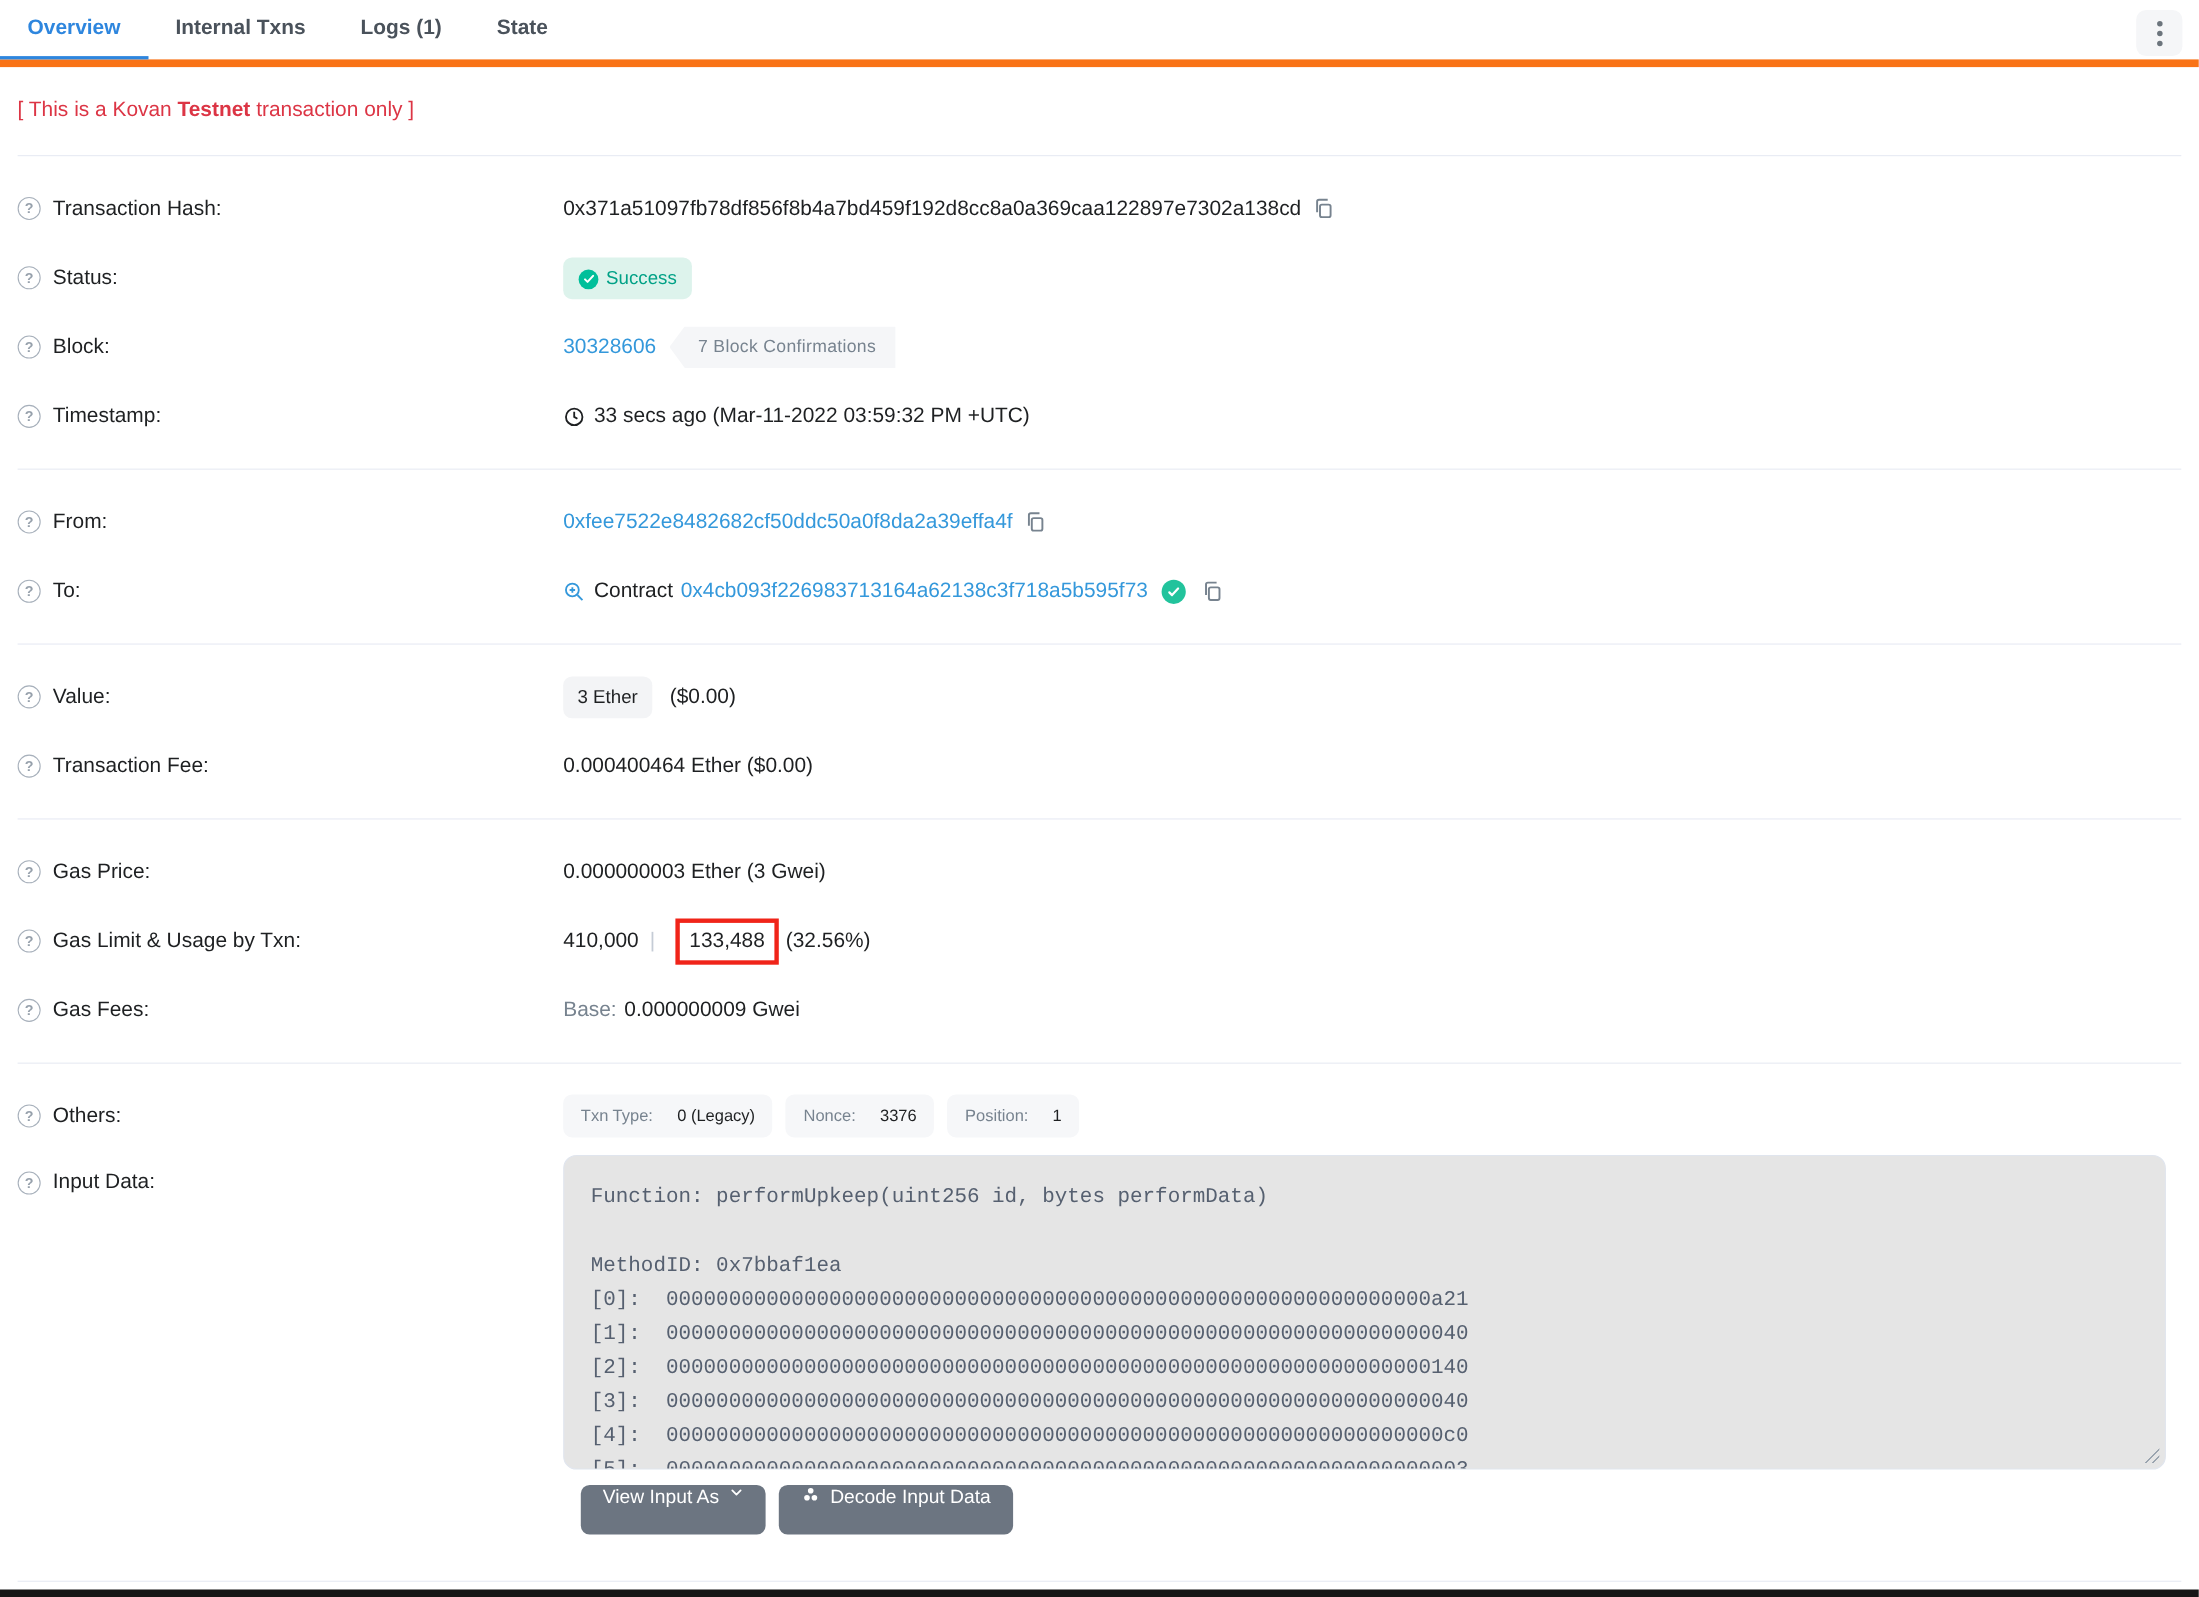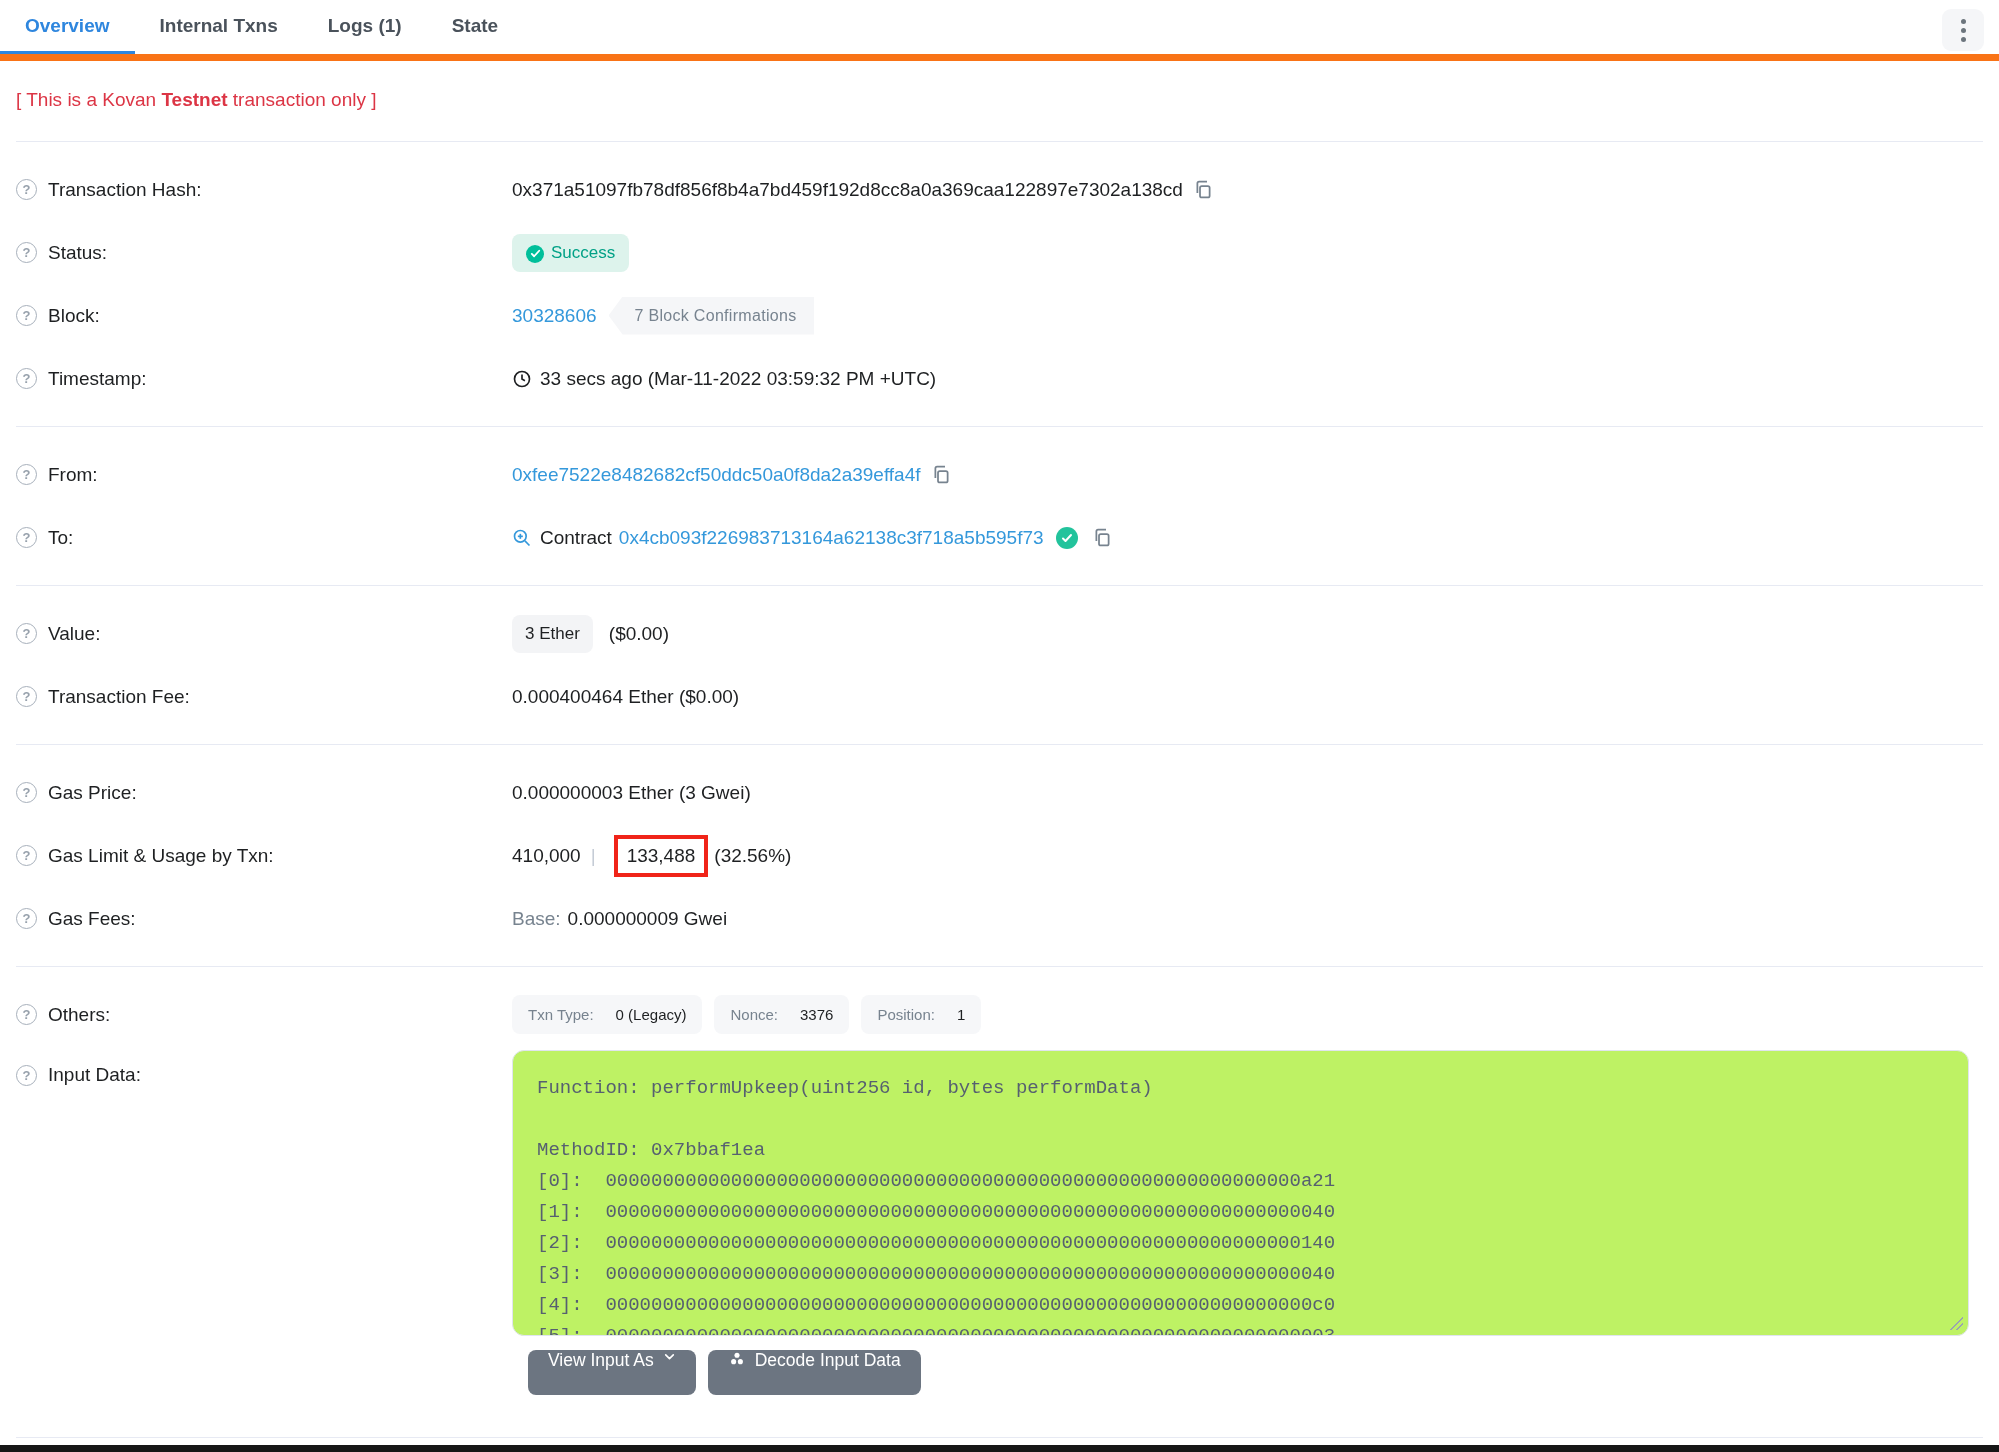--- a/index.html
+++ b/index.html
@@ -44,21 +44,21 @@
   .kv-pill .v { color:#1e2022; font-weight:500; }
 
   .muted { color:#77838f; }
   .sep { color:#c5ccd6; margin:0 10px; }
 
   .red-box { display:inline-flex; align-items:center; border:4px solid #f02419; padding:6px 9px; margin:0 6px 0 8px;justify-content:center; }
 
   
   .input-row { display:flex; align-items:flex-start; margin-top:4px; }
   .input-row .row-label { padding-top:14px; }
-  .code-box { flex:1; height:286px; overflow:hidden; background:#bef264; border:1px solid #e0e5ee; border-radius:12px; padding:22px 10px 0 24px; font-family:"Liberation Mono", monospace; font-size:19px; color:#566070; position:relative; }
+  .code-box { flex:1; height:286px; overflow:hidden; background:#e5e5e5; border:1px solid #e0e5ee; border-radius:12px; padding:22px 10px 0 24px; font-family:"Liberation Mono", monospace; font-size:19px; color:#566070; position:relative; }
   .code-line { white-space:pre; line-height:31px; min-height:31px; }
   .resize-handle { position:absolute; right:5px; bottom:5px; width:16px; height:16px;
     background:
       linear-gradient(135deg, transparent 0 58%, #9aa4af 58% 64%, transparent 64% 78%, #9aa4af 78% 84%, transparent 84%);
   }
 
   .btn-row { display:flex; gap:12px; margin:14px 0 0 512px; }
   .btn { display:inline-flex; align-items:flex-start; gap:9px; background:#6c7581; color:#fff; border:none; border-radius:8px; height:45px; padding:0 20px; font-size:17.5px; font-family:"Liberation Sans", sans-serif; cursor:pointer; }
 
   .bottom-divider { border-top:1px solid #e7eaf3; margin:26px 16px 0 16px; }

